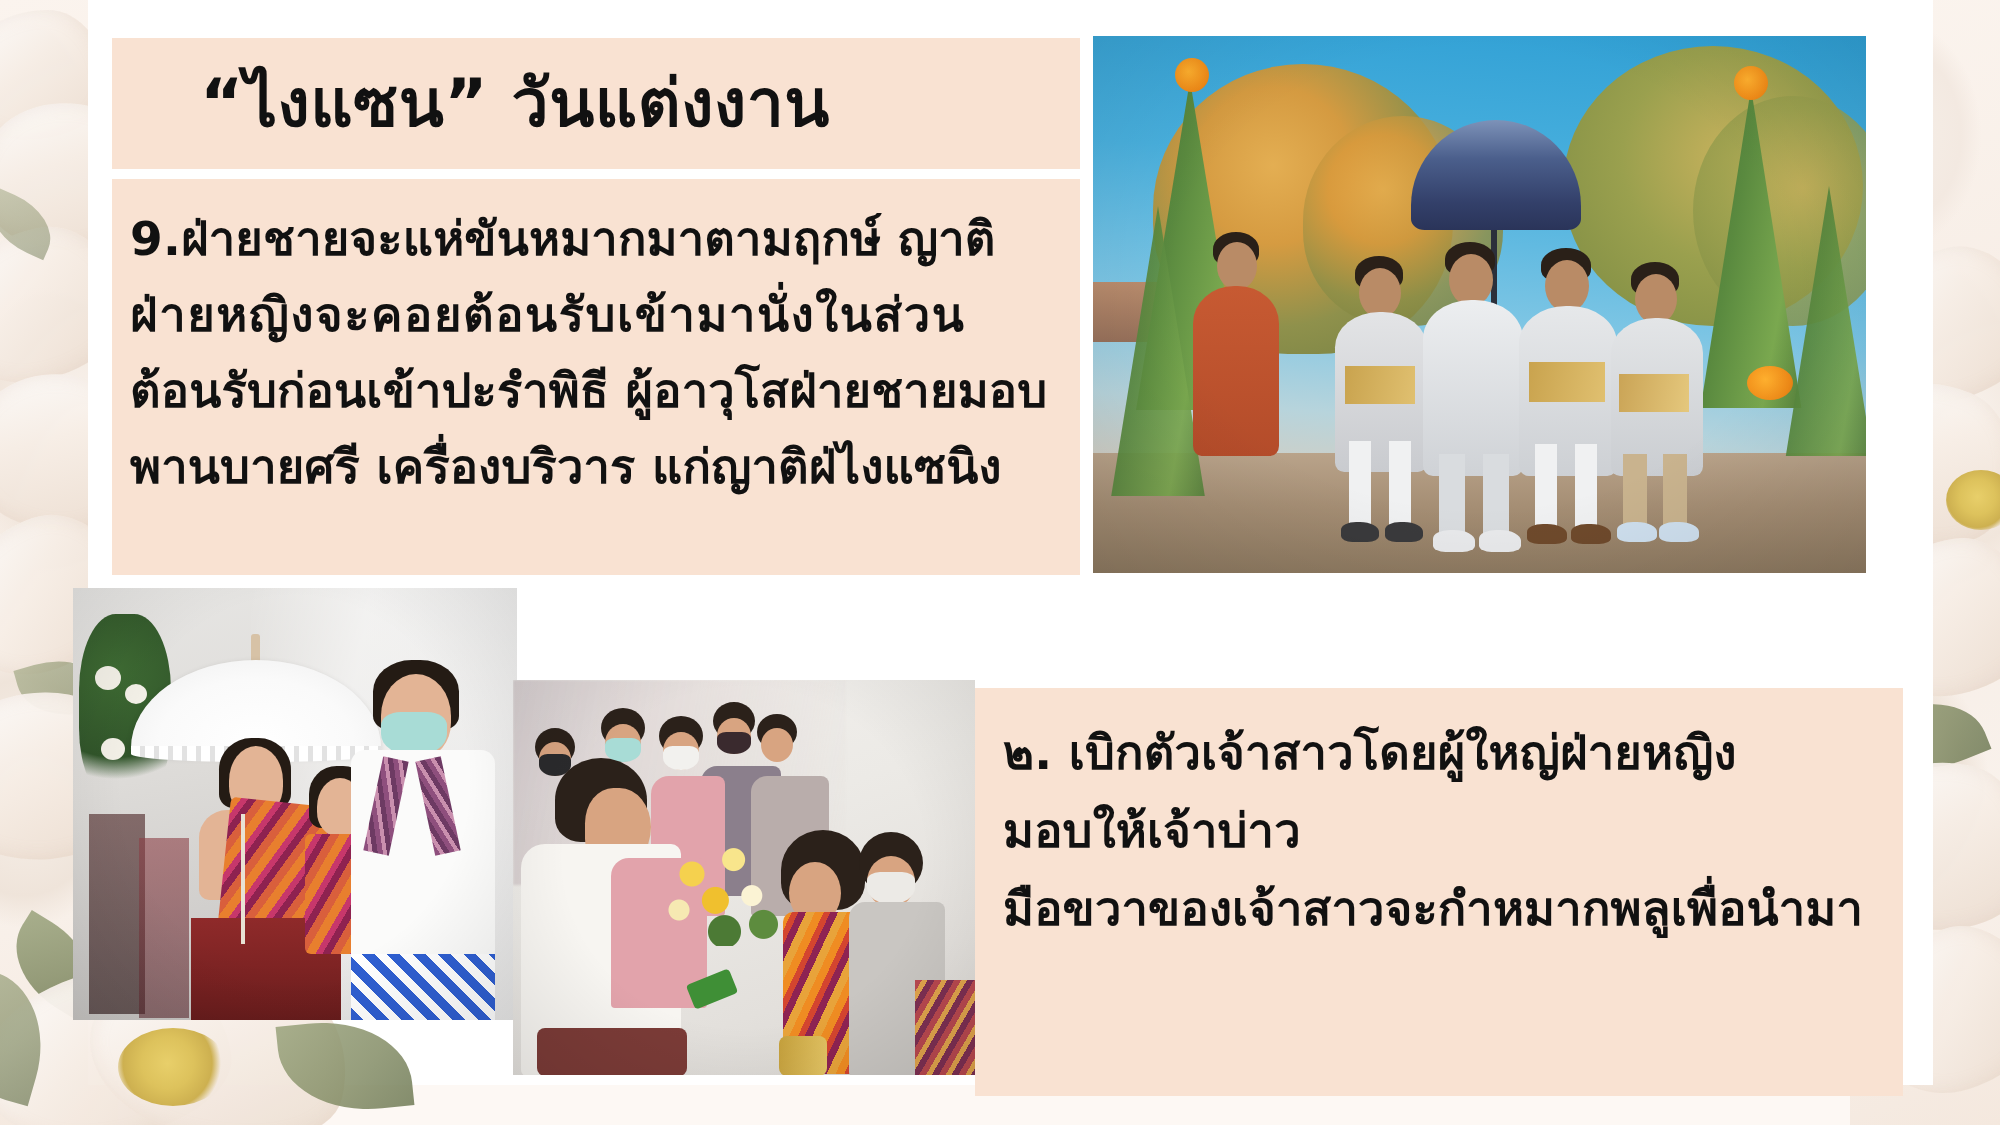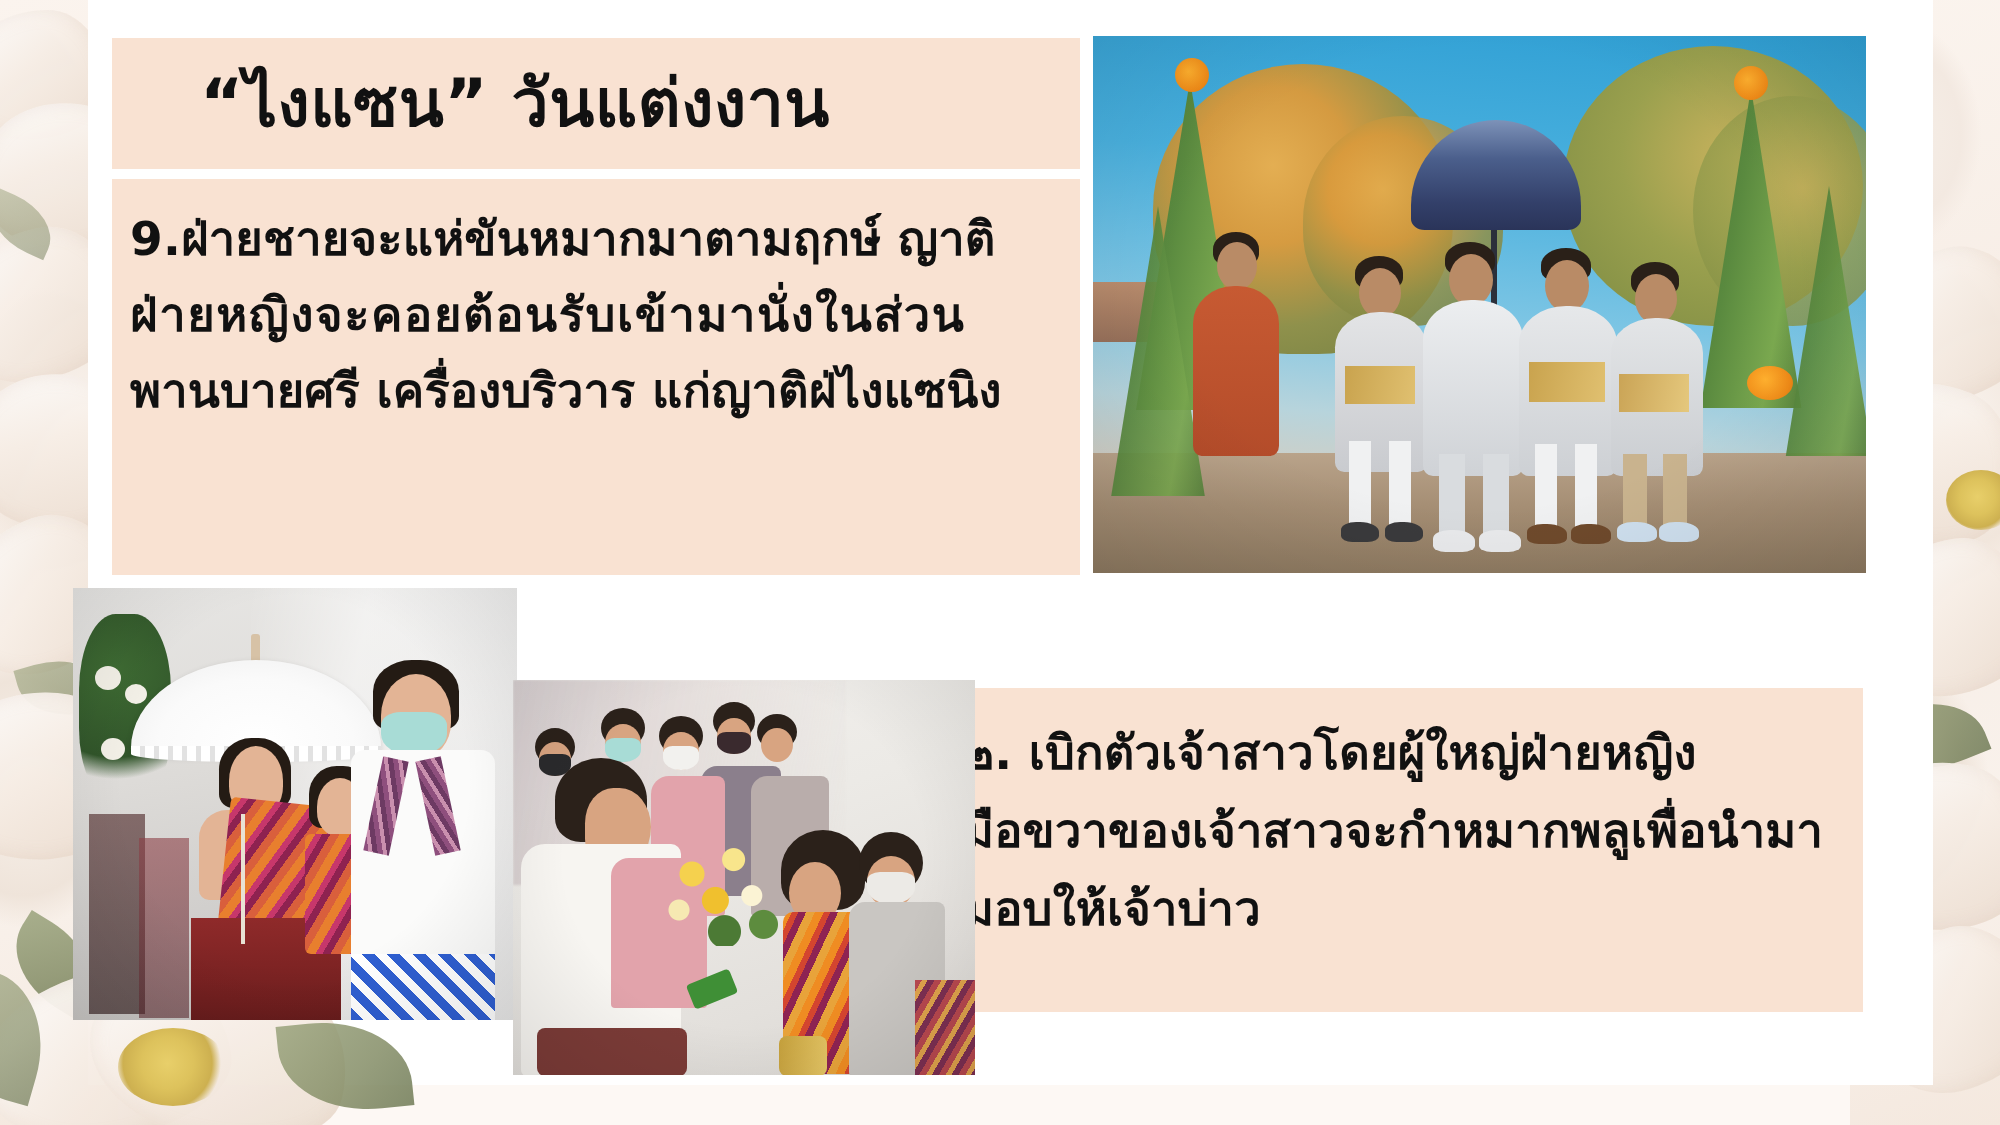--- a/index.html
+++ b/index.html
@@ -106,24 +106,24 @@
     font-size: 47px;
     font-weight: 700;
     color: #111111;
     line-height: 1.62;
     letter-spacing: 0.2px;
   }
   .body-text-1 .ln { display: block; white-space: nowrap; }
   .body-text-1 .ln.just { letter-spacing: 1.6px; }
 
   .body-box-2 {
-    left: 935px;
+    left: 975px;
     top: 688px;
     width: 928px;
-    height: 324px;
+    height: 408px;
     padding: 26px 22px 18px 28px;
   }
   .body-text-2 {
     font-size: 47px;
     font-weight: 700;
     color: #111111;
     line-height: 1.66;
     letter-spacing: 0.2px;
   }
   .body-text-2 .ln { display: block; white-space: nowrap; }
@@ -311,29 +311,30 @@
   </div>
 
   <div class="peach title-box">
     <span class="title-text">“ไงแซน” วันแต่งงาน</span>
   </div>
 
   <div class="peach body-box-1">
     <div class="body-text-1">
       <span class="ln">9.ฝ่ายชายจะแห่ขันหมากมาตามฤกษ์ ญาติ</span>
       <span class="ln just">ฝ่ายหญิงจะคอยต้อนรับเข้ามานั่งในส่วน</span>
+      <span class="ln">ต้อนรับก่อนเข้าปะรำพิธี  ผู้อาวุโสฝ่ายชายมอบ</span>
       <span class="ln">พานบายศรี เครื่องบริวาร แก่ญาติฝ่ไงแซนิง</span>
     </div>
   </div>
 
   <div class="peach body-box-2">
     <div class="body-text-2">
       <span class="ln">๒. เบิกตัวเจ้าสาวโดยผู้ใหญ่ฝ่ายหญิง</span>
+      <span class="ln">มอบให้เจ้าบ่าว</span>
       <span class="ln">มือขวาของเจ้าสาวจะกำหมากพลูเพื่อนำมา</span>
-      <span class="ln">มอบให้เจ้าบ่าว</span>
     </div>
   </div>
 
   <div class="photo photo-procession">
     <div class="pp-sky"></div>
 
     <div class="pp-tree" style="left:60px;top:28px;width:300px;height:290px;"></div>
     <div class="pp-tree" style="left:210px;top:80px;width:200px;height:210px;opacity:.85;"></div>
     <div class="pp-tree2" style="left:470px;top:10px;width:300px;height:280px;"></div>
     <div class="pp-tree2" style="left:600px;top:60px;width:200px;height:230px;opacity:.8;"></div>

